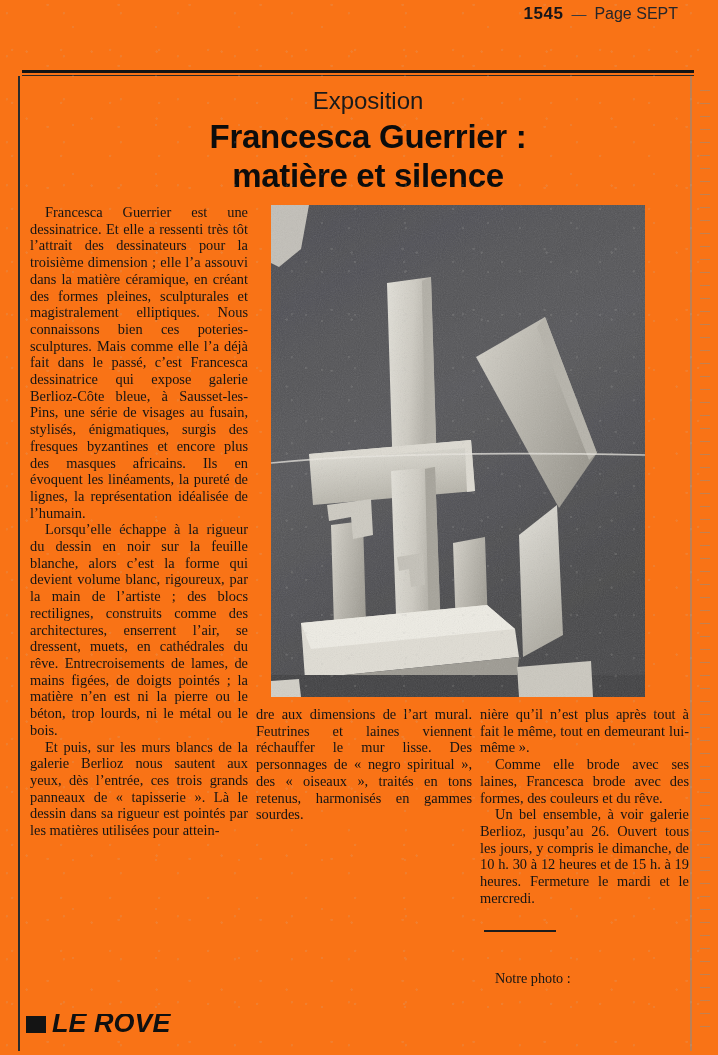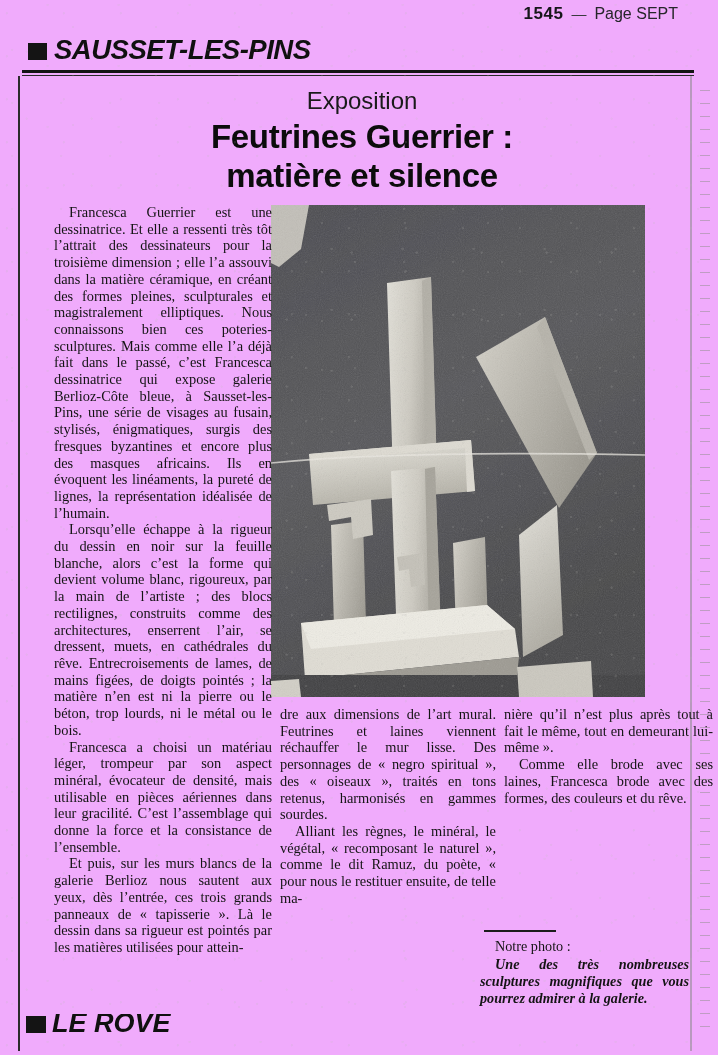--- a/index.html
+++ b/index.html
@@ -12,21 +12,21 @@
     width: 718px;
     height: 1055px;
     overflow: hidden;
     position: relative;
   }
 
   
   #page {
     position: absolute;
     inset: 0;
-    background: #f0abfc;
+    background: #f97316;
     filter: none;
   }
 
   
   #masthead {
     position: absolute;
     left: 0; top: 4px;
     width: 718px;
     height: 26px;
     text-align: right;
@@ -103,21 +103,21 @@
     position: absolute;
     left: 690px; top: 76px;
     width: 2px; height: 975px;
     background: #8a8a8a;
     opacity: .55;
   }
 
   
   #headline-block {
     position: absolute;
-    left: 152px; top: 88px;
+    left: 158px; top: 88px;
     width: 420px;
     text-align: center;
   }
   #kicker {
     font-family: "Liberation Sans", sans-serif;
     font-size: 24px;
     color: #1a1a1a;
     letter-spacing: 0px;
     line-height: 1.1;
   }
@@ -145,21 +145,20 @@
   
   .col {
     position: absolute;
     font-family: "Liberation Serif", serif;
     font-size: 14.4px;
     line-height: 16.7px;
     text-align: justify;
     text-justify: inter-word;
     color: #141414;
     hyphens: none;
-    margin-left: 24px;
   }
   .col p {
     margin: 0;
     text-indent: 15px;
   }
   .col p.cont { text-indent: 0; }
 
   #col1 { left: 30px; top: 204px; width: 218px; }
   #col2 { left: 256px; top: 706px; width: 216px; }
   #col3 { left: 480px; top: 706px; width: 209px; }
@@ -176,20 +175,21 @@
     left: 480px; top: 938px;
     width: 209px;
     font-family: "Liberation Serif", serif;
     font-size: 14.2px;
     line-height: 17px;
     color: #141414;
   }
   #caption .lead {
     display: block;
     text-indent: 15px;
+    margin-top: 32px;
   }
   #caption .credit {
     display: block;
     font-weight: bold;
     font-style: italic;
     text-align: justify;
     text-indent: 15px;
     margin-top: 1px;
   }
 
@@ -244,33 +244,29 @@
 </style>
 </head>
 <body>
 
 <div id="page">
 
   <div id="masthead">
     <span class="issue">1545</span><span class="dash">—</span><span class="pagelabel">Page SEPT</span>
   </div>
 
-  <div id="section-banner">
-    <span class="bullet"></span>
-    <span class="sect-title">SAUSSET-LES-PINS</span>
-  </div>
   <div id="rule-thick"></div>
   <div id="rule-thin"></div>
   <div id="rule-left"></div>
   <div id="rule-right"></div>
 
   <div id="headline-block">
     <div id="kicker">Exposition</div>
     <div id="headline">
-      <span>Feutrines Guerrier :</span>
+      <span>Francesca Guerrier :</span>
       <span class="l2">matière et silence</span>
     </div>
   </div>
 
   <div id="photo">
     <svg width="374" height="492" viewBox="0 0 374 492">
       <defs>
         <filter id="grainf" x="0" y="0" width="100%" height="100%">
           <feTurbulence type="fractalNoise" baseFrequency="0.95" numOctaves="3" seed="7" result="n"></feTurbulence>
           <feColorMatrix in="n" type="saturate" values="0"></feColorMatrix>
@@ -337,38 +333,36 @@
 
         <path d="M0,258 Q130,245 374,250" stroke="#e9e7e0" stroke-width="1.6" fill="none" opacity="0.75"></path>
       </g>
       <rect x="0" y="0" width="374" height="492" filter="url(#grainf)" fill="#000" opacity="0.30"></rect>
     </svg>
   </div>
 
   <div class="col" id="col1">
     <p>Francesca Guerrier est une dessinatrice. Et elle a ressenti très tôt l’attrait des dessinateurs pour la troisième dimension ; elle l’a assouvi dans la matière céramique, en créant des formes pleines, sculpturales et magistralement elliptiques. Nous connaissons bien ces poteries-sculptures. Mais comme elle l’a déjà fait dans le passé, c’est Francesca dessinatrice qui expose galerie Berlioz-Côte bleue, à Sausset-les-Pins, une série de visages au fusain, stylisés, énigmatiques, surgis des fresques byzantines et encore plus des masques africains. Ils en évoquent les linéaments, la pureté de lignes, la représentation idéalisée de l’humain.</p>
     <p>Lorsqu’elle échappe à la rigueur du dessin en noir sur la feuille blanche, alors c’est la forme qui devient volume blanc, rigoureux, par la main de l’artiste ; des blocs rectilignes, construits comme des architectures, enserrent l’air, se dressent, muets, en cathédrales du rêve. Entrecroisements de lames, de mains figées, de doigts pointés ; la matière n’en est ni la pierre ou le béton, trop lourds, ni le métal ou le bois.</p>
-    <p>Francesca a choisi un matériau léger, trompeur par son aspect minéral, évocateur de densité, mais utilisable en pièces aériennes dans leur gracilité. C’est l’assemblage qui donne la force et la consistance de l’ensemble.</p>
     <p>Et puis, sur les murs blancs de la galerie Berlioz nous sautent aux yeux, dès l’entrée, ces trois grands panneaux de « tapisserie ». Là le dessin dans sa rigueur est pointés par les matières utilisées pour attein-</p>
   </div>
 
   <div class="col" id="col2">
     <p class="cont">dre aux dimensions de l’art mural. Feutrines et laines viennent réchauffer le mur lisse. Des personnages de « negro spiritual », des « oiseaux », traités en tons retenus, harmonisés en gammes sourdes.</p>
-    <p>Alliant les règnes, le minéral, le végétal, « recomposant le naturel », comme le dit Ramuz, du poète, « pour nous le restituer ensuite, de telle ma-</p>
   </div>
 
   <div class="col" id="col3">
     <p class="cont">nière qu’il n’est plus après tout à fait le même, tout en demeurant lui-même ».</p>
     <p>Comme elle brode avec ses laines, Francesca brode avec des formes, des couleurs et du rêve.</p>
+    <p>Un bel ensemble, à voir galerie Berlioz, jusqu’au 26. Ouvert tous les jours, y compris le dimanche, de 10 h. 30 à 12 heures et de 15 h. à 19 heures. Fermeture le mardi et le mercredi.</p>
   </div>
 
   <div id="caption-rule"></div>
   <div id="caption">
     <span class="lead">Notre photo :</span>
-    <span class="credit">Une des très nombreuses sculptures magnifiques que vous pourrez admirer à la galerie.</span>
   </div>
 
   <div id="bottom-banner">
     <span class="bullet2"></span>
     <span class="btext">LE ROVE</span>
   </div>
 
   <div id="grain"></div>
   <div id="edge-marks"></div>
 </div>

